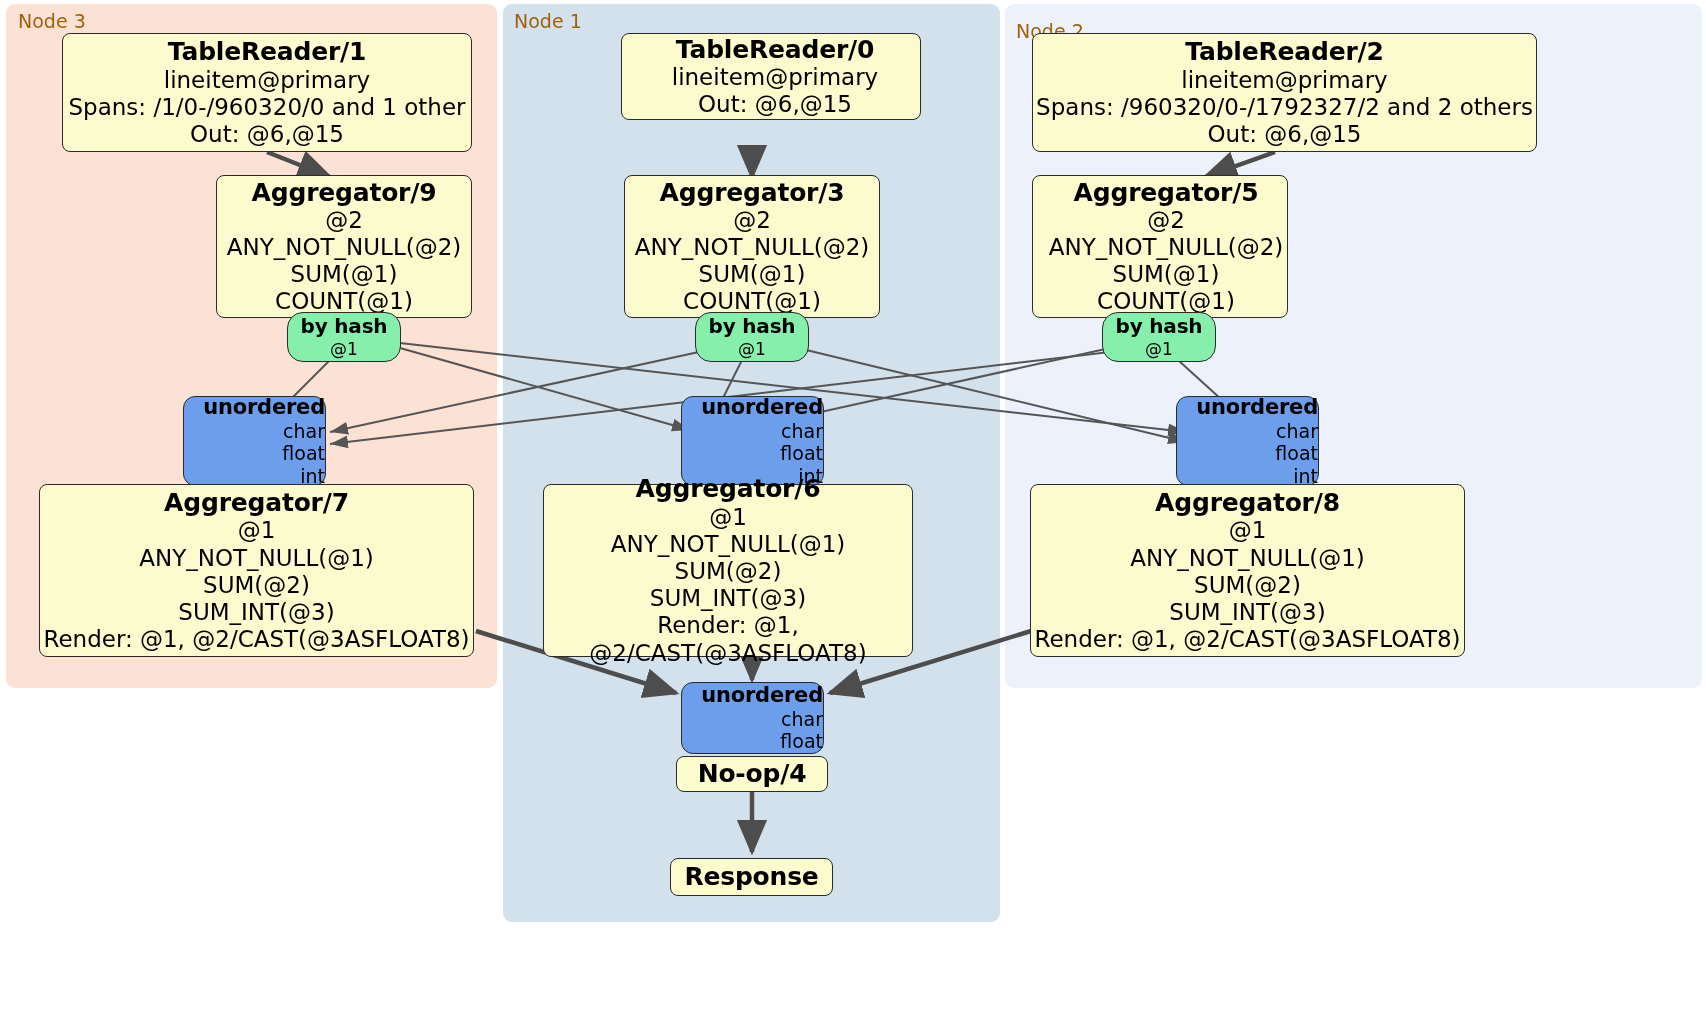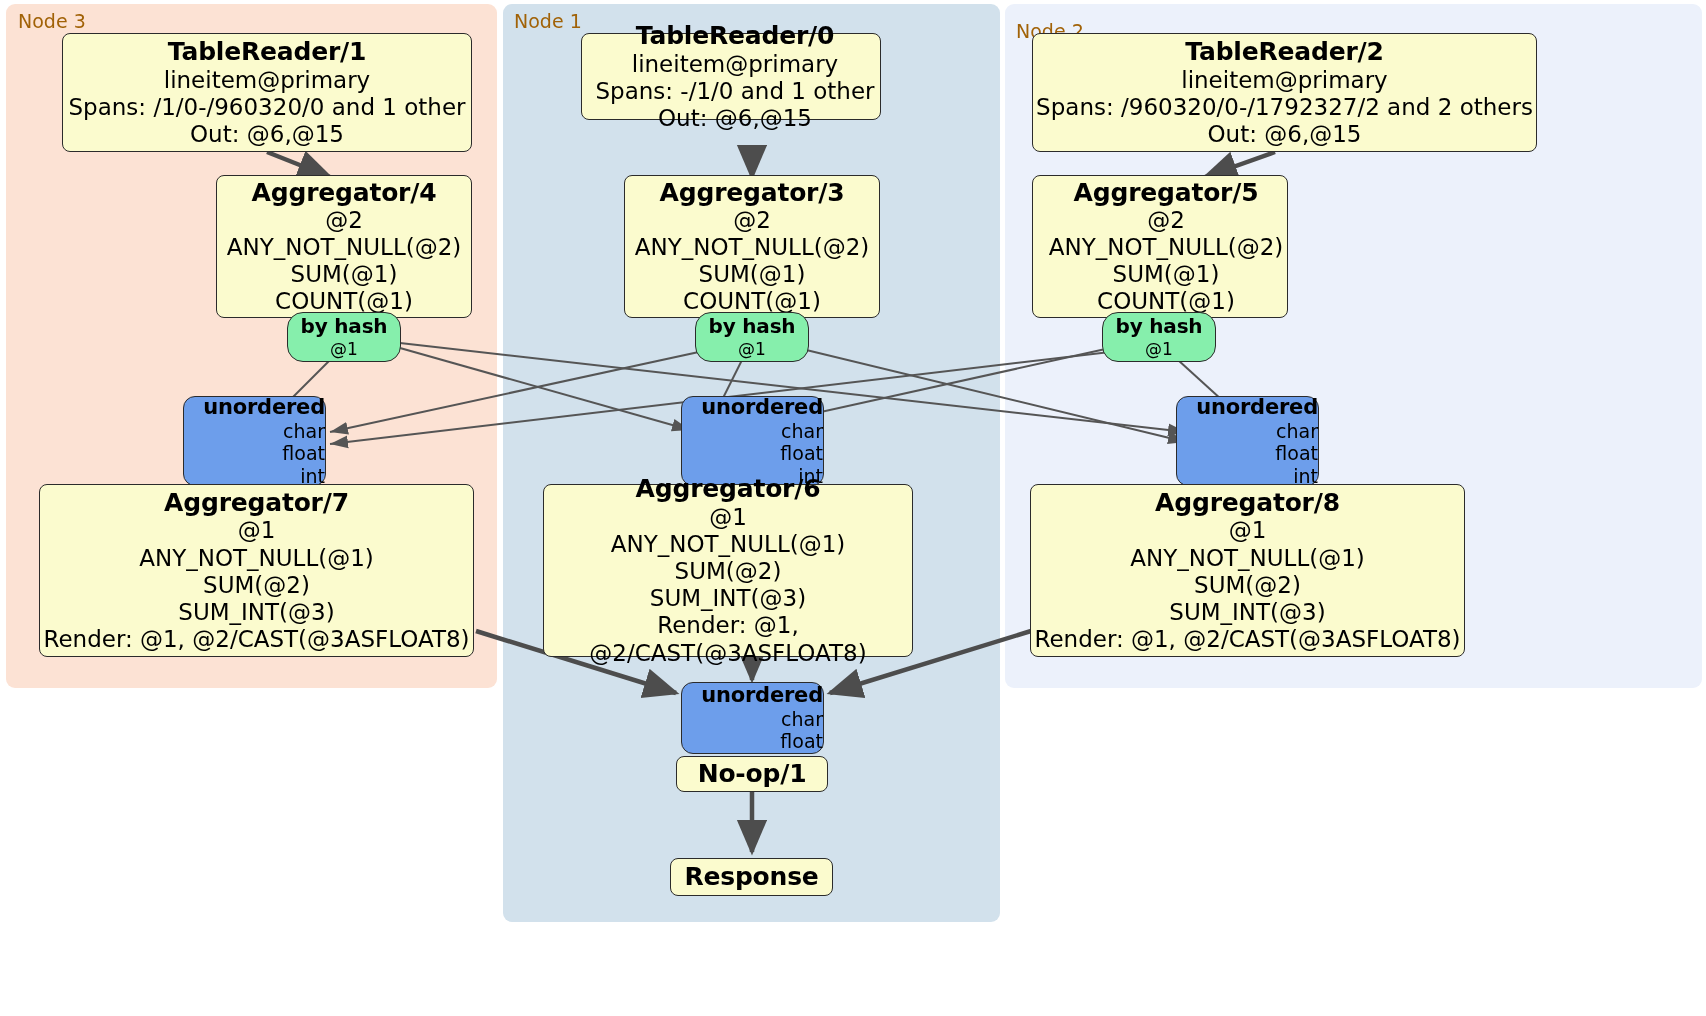--- a/index.html
+++ b/index.html
@@ -136,21 +136,21 @@
   </svg>
 
   <div class="node proc" style="left:62px; top:33px; width:410px; height:119px;">
     <div class="title">TableReader/1</div>
     <div class="line">lineitem@primary</div>
     <div class="line">Spans: /1/0-/960320/0 and 1 other</div>
     <div class="line">Out: @6,@15</div>
   </div>
 
   <div class="node proc" style="left:216px; top:175px; width:256px; height:143px;">
-    <div class="title">Aggregator/4</div>
+    <div class="title">Aggregator/9</div>
     <div class="line">@2</div>
     <div class="line">ANY_NOT_NULL(@2)</div>
     <div class="line">SUM(@1)</div>
     <div class="line">COUNT(@1)</div>
   </div>
 
   <div class="node hash" style="left:287px; top:312px; width:114px; height:50px;">
     <div class="title">by hash</div>
     <div class="line">@1</div>
   </div>
@@ -164,24 +164,23 @@
 
   <div class="node proc" style="left:39px; top:484px; width:435px; height:173px;">
     <div class="title">Aggregator/7</div>
     <div class="line">@1</div>
     <div class="line">ANY_NOT_NULL(@1)</div>
     <div class="line">SUM(@2)</div>
     <div class="line">SUM_INT(@3)</div>
     <div class="line">Render: @1, @2/CAST(@3ASFLOAT8)</div>
   </div>
 
-  <div class="node proc" style="left:581px; top:33px; width:300px; height:87px;padding-left:8px;">
+  <div class="node proc" style="left:621px; top:33px; width:300px; height:87px;padding-left:8px;">
     <div class="title">TableReader/0</div>
     <div class="line">lineitem@primary</div>
-    <div class="line">Spans: -/1/0 and 1 other</div>
     <div class="line">Out: @6,@15</div>
   </div>
 
   <div class="node proc" style="left:624px; top:175px; width:256px; height:143px;">
     <div class="title">Aggregator/3</div>
     <div class="line">@2</div>
     <div class="line">ANY_NOT_NULL(@2)</div>
     <div class="line">SUM(@1)</div>
     <div class="line">COUNT(@1)</div>
   </div>
@@ -207,21 +206,21 @@
     <div class="line">Render: @1, @2/CAST(@3ASFLOAT8)</div>
   </div>
 
   <div class="node unord" style="left:681px; top:682px; width:143px; height:72px;">
     <div class="title">unordered</div>
     <div class="line">char</div>
     <div class="line">float</div>
   </div>
 
   <div class="node proc small" style="left:676px; top:756px; width:152px; height:36px;">
-    <div class="title">No-op/1</div>
+    <div class="title">No-op/4</div>
   </div>
 
   <div class="node proc small" style="left:670px; top:858px; width:163px; height:38px;">
     <div class="title">Response</div>
   </div>
 
   <div class="node proc" style="left:1032px; top:33px; width:505px; height:119px;">
     <div class="title">TableReader/2</div>
     <div class="line">lineitem@primary</div>
     <div class="line">Spans: /960320/0-/1792327/2 and 2 others</div>

